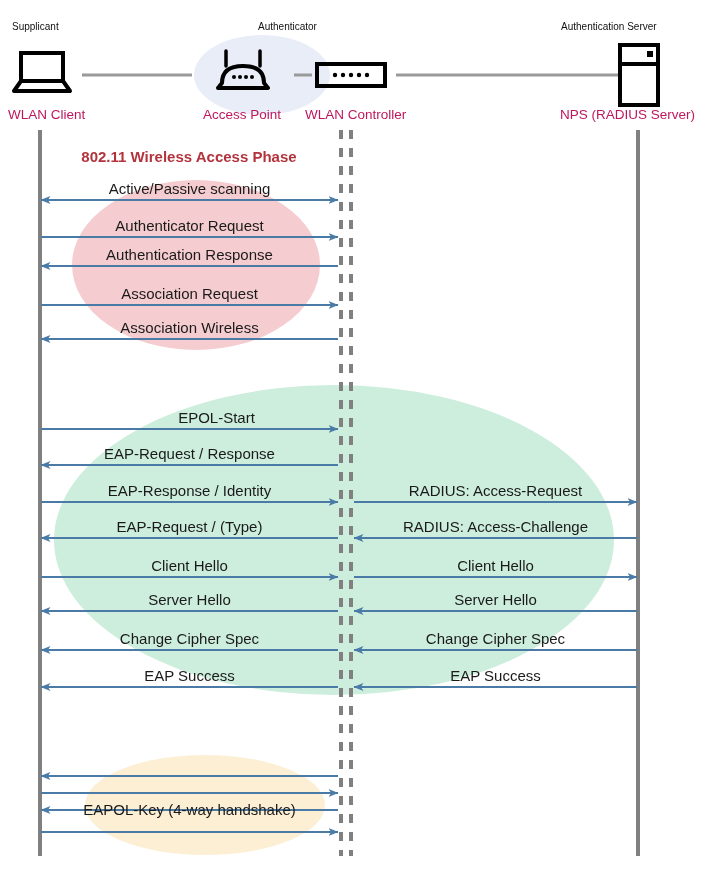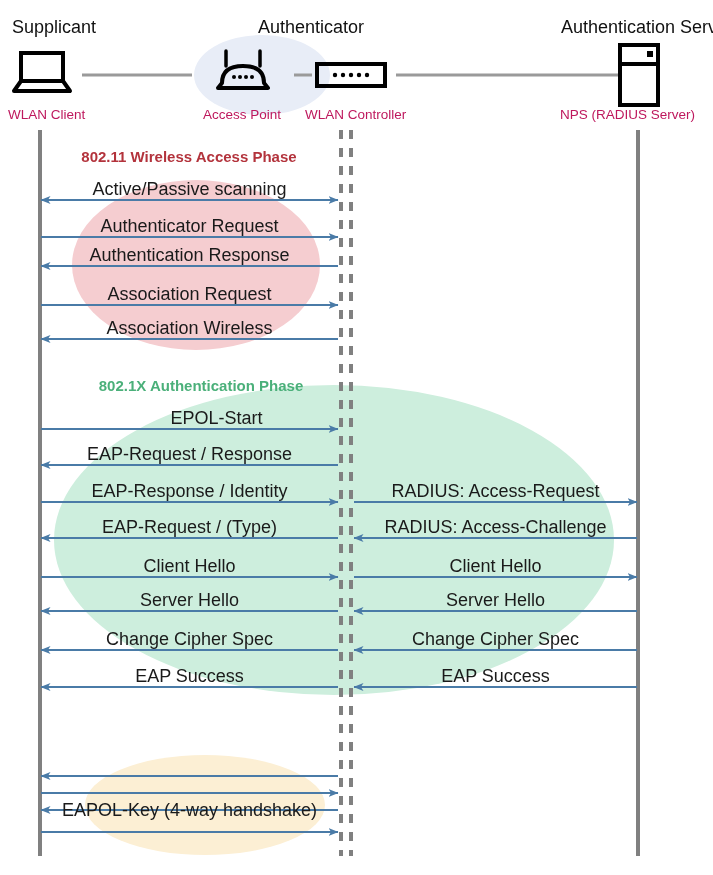--- a/index.html
+++ b/index.html
@@ -26,29 +26,29 @@
     height: 875px;
   }
   .txt {
     position: absolute;
     white-space: nowrap;
     color: #1a1a1a;
     font-size: 13px;
     line-height: 14px;
   }
   .node-title {
-    font-size: 18px;
+    font-size: 10px;
     color: #111111;
   }
   .node-sub {
     font-size: 13.5px;
     color: #be185d;
   }
   .msg-label {
-    font-size: 18px;
+    font-size: 15px;
     color: #1a1a1a;
     transform: translateX(-50%);
     text-align: right;
   }
   .phase-title {
     font-size: 15px;
     font-weight: 600;
     transform: translateX(-50%);
     text-align: center;
     line-height: 18px;
@@ -184,16 +184,15 @@
   <div class="txt node-title" style="left:258px; top:20px;">Authenticator</div>
   <div class="txt node-sub" style="left:203px; top:108px;">Access Point</div>
 
   <div class="txt node-sub" style="left:305px; top:108px;">WLAN Controller</div>
 
   <div class="txt node-title" style="left:561px; top:20px;">Authentication Server</div>
   <div class="txt node-sub" style="left:560px; top:108px;">NPS (RADIUS Server)</div>
 
   <div class="txt phase-title phase-1-title" style="left:189px; top:148px;">802.11 Wireless Access Phase</div>
 
-  <div class="txt phase-title phase-2-title" style="left:201px; top:377px;">802.1X Authentication Phase</div>
 
 
 </div>
 
 </body></html>

